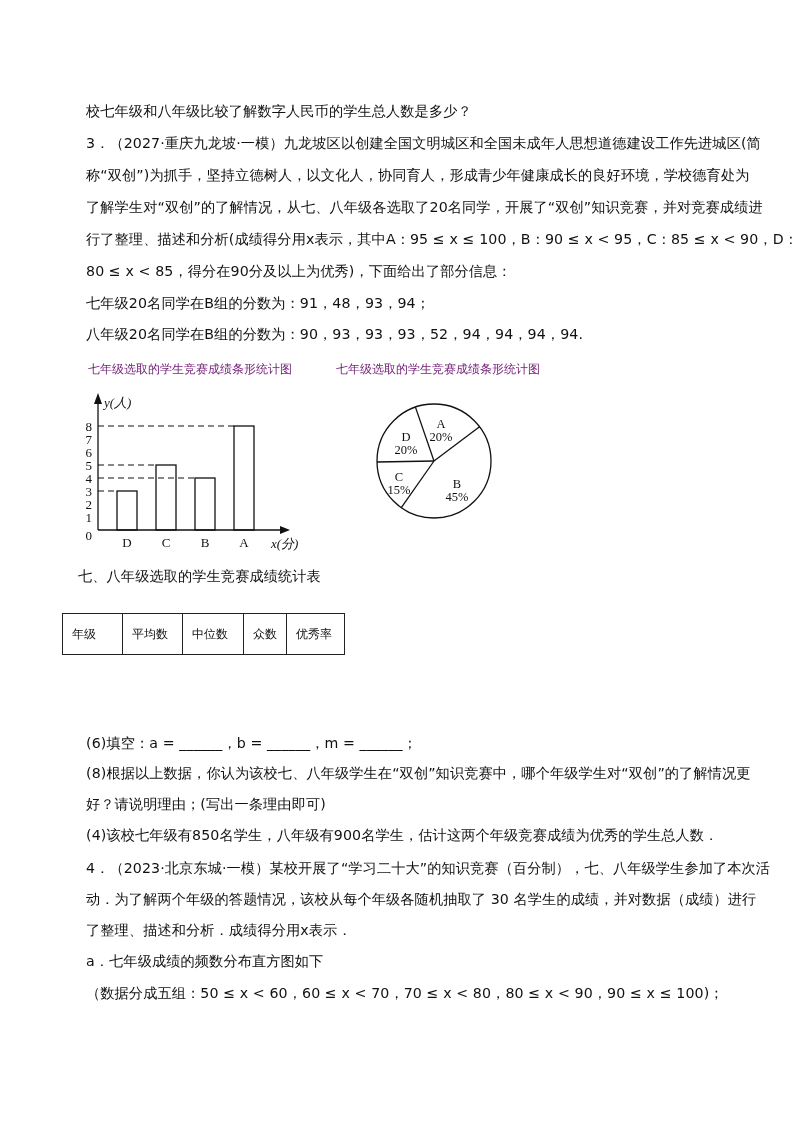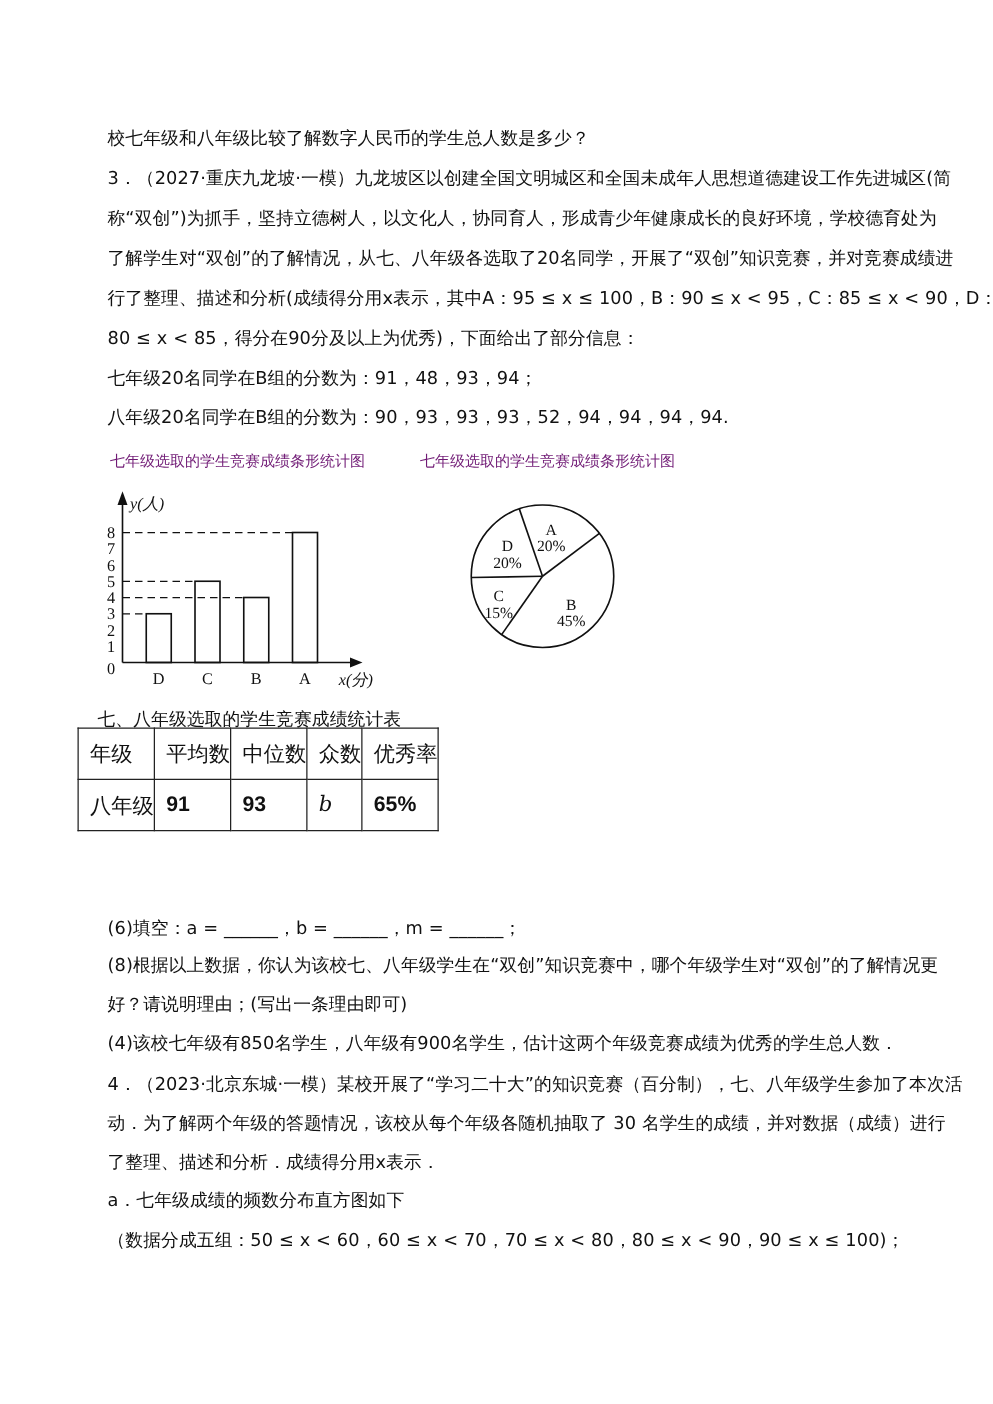--- a/index.html
+++ b/index.html
@@ -1,21 +1,21 @@
 <!DOCTYPE html>
 <html><head>
 <meta charset="utf-8">
 <style>
   html, body { margin:0; padding:0; background:#ffffff; }
   body { width:794px; height:1123px; position:relative; overflow:hidden;
          font-family:"DejaVu Sans", "Liberation Sans", sans-serif; color:#111; }
   .line { position:absolute; left:86px; font-size:14.2px; line-height:18px; white-space:nowrap; letter-spacing:0.1px; }
   .caption { position:absolute; font-family:"DejaVu Serif","Liberation Serif",serif; font-size:12px; white-space:nowrap; color:#701a75; }
   svg text { font-family:"Liberation Serif","DejaVu Serif",serif; fill:#111; }
-  table.stats { position:absolute; left:62px; top:582px; border-collapse:collapse; font-size:17px; }
+  table.stats { position:absolute; left:62px; top:613px; border-collapse:collapse; font-size:12px; }
   table.stats td { border:1.4px solid #222; height:40px; padding:0 0 0 9px; vertical-align:middle; white-space:nowrap; }
   .num { font-weight:bold; font-family:"Liberation Sans","DejaVu Sans",sans-serif; }
   .var { font-family:"DejaVu Serif","Liberation Serif",serif; font-style:italic; }
 </style>
 </head>
 <body>
 
 <div>
   <div class="line" style="top:102px">校七年级和八年级比较了解数字人民币的学生总人数是多少？</div>
   <div class="line" style="top:134px">3．（2027·重庆九龙坡·一模）九龙坡区以创建全国文明城区和全国未成年人思想道德建设工作先进城区(简</div>
@@ -88,27 +88,20 @@
 <div class="line" style="top:567px; left:78px">七、八年级选取的学生竞赛成绩统计表</div>
 <table class="stats">
   <tbody>
       <tr>
     <td style="width:50px">年级</td>
     <td style="width:50px">平均数</td>
     <td style="width:51px">中位数</td>
     <td style="width:33px">众数</td>
     <td style="width:48px">优秀率</td>
   </tr>
-  <tr>
-    <td>八年级</td>
-    <td class="num">91</td>
-    <td class="num">93</td>
-    <td class="var">b</td>
-    <td class="num">65%</td>
-  </tr>
 </tbody>
   </table>
 
 <div>
   <div class="line" style="top:734px">(6)填空：a = ______，b = ______，m = ______；</div>
   <div class="line" style="top:764px">(8)根据以上数据，你认为该校七、八年级学生在“双创”知识竞赛中，哪个年级学生对“双创”的了解情况更</div>
   <div class="line" style="top:795px">好？请说明理由；(写出一条理由即可)</div>
   <div class="line" style="top:826px">(4)该校七年级有850名学生，八年级有900名学生，估计这两个年级竞赛成绩为优秀的学生总人数．</div>
   <div class="line" style="top:859px">4．（2023·北京东城·一模）某校开展了“学习二十大”的知识竞赛（百分制），七、八年级学生参加了本次活</div>
   <div class="line" style="top:890px">动．为了解两个年级的答题情况，该校从每个年级各随机抽取了 30 名学生的成绩，并对数据（成绩）进行</div>

